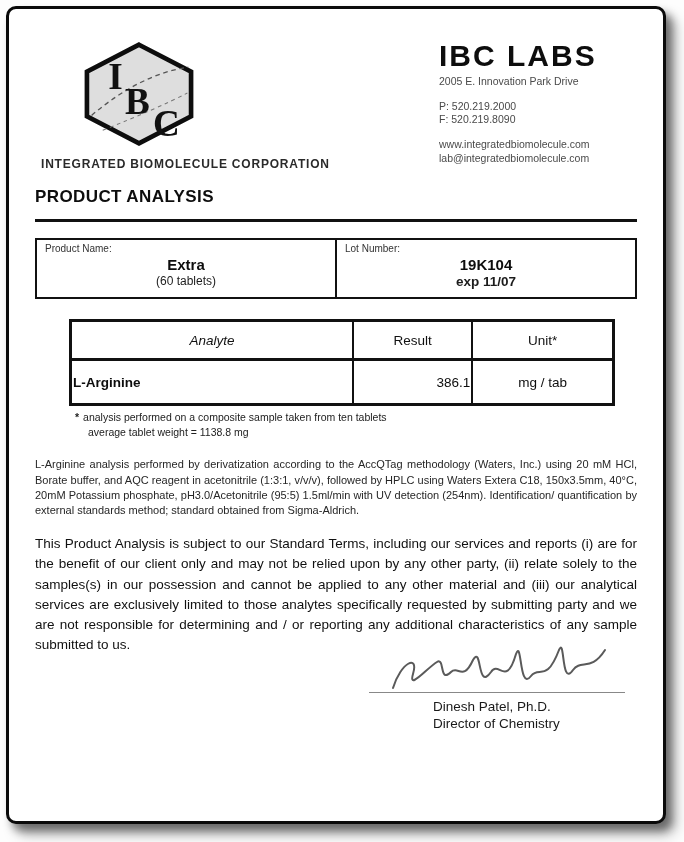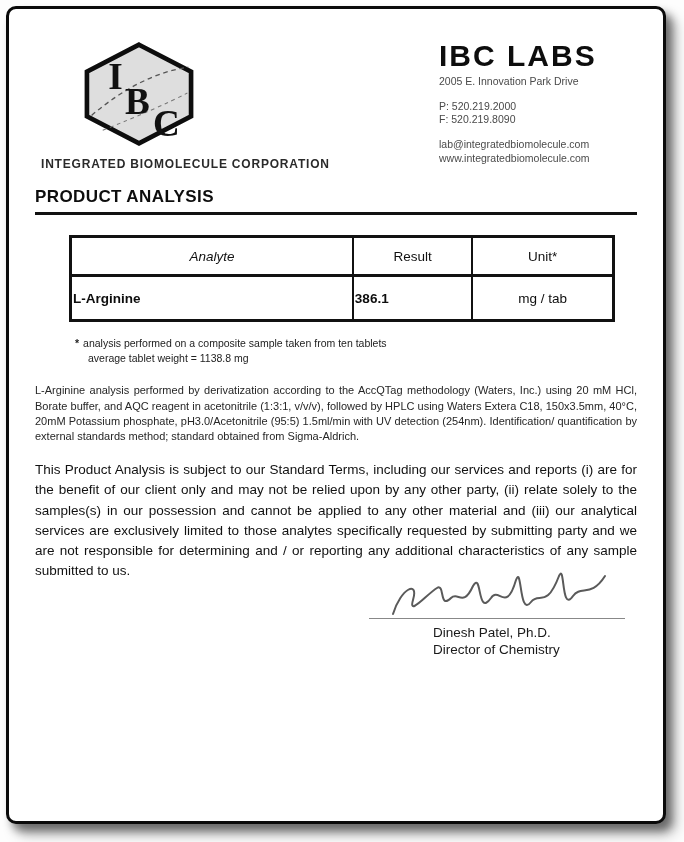--- a/index.html
+++ b/index.html
@@ -27,21 +27,21 @@
   .company-name{
     font-size:30px;font-weight:bold;letter-spacing:2px;color:#0d0d0d;
     line-height:1;margin-bottom:4px;font-family:"Liberation Sans",sans-serif;
   }
   .company-line{font-size:10.5px;color:#4a4a4a;line-height:1.3;}
   .company-group{margin-top:11px;}
 
   
   .doc-title{
     margin-top:16px;font-size:17px;font-weight:bold;letter-spacing:0.4px;
-    color:#0d0d0d;border-bottom:3px solid #111;padding-bottom:5px;
+    color:#0d0d0d;border-bottom:3px solid #111;padding-bottom:12px;
   }
 
   
   .info-table{
     margin-top:16px;border:2px solid #111;display:flex;
   }
   .info-cell{width:50%;padding:3px 8px 8px 8px;}
   .info-cell.left{border-right:2px solid #111;}
   .info-label{font-size:10px;color:#333;}
   .info-main{text-align:center;font-size:15px;font-weight:bold;margin-top:2px;color:#0d0d0d;}
@@ -53,26 +53,26 @@
     margin:20px 22px 0 34px;border-collapse:collapse;width:calc(100% - 56px);
   }
   .results-table th,.results-table td{border:2px solid #111;}
   .results-table th{
     font-weight:normal;font-size:13.5px;height:34px;text-align:center;color:#111;
     border-bottom-width:3px;
   }
   .results-table td{height:40px;font-size:13.5px;color:#0d0d0d;}
   .results-table{border:3px solid #111;}
   td.analyte{font-weight:bold;text-align:left;}
-  td.result{font-weight:bold;text-align:left;}
+  td.result{font-weight:normal;text-align:right;}
   td.unit{text-align:center;}
   .col-analyte{width:52%;font-style:italic;}.col-result{width:22%;}.col-unit{width:26%;}
 
   
-  .footnote{margin:14px 0 0 40px;font-size:10.5px;color:#222;line-height:1.4;}
+  .footnote{margin:4px 0 0 40px;font-size:10.5px;color:#222;line-height:1.4;}
   .footnote .marker{font-weight:bold;margin-right:4px;}
   .footnote .l2{margin-left:13px;}
 
   
   .method-para{
     margin-top:18px;font-size:11px;line-height:1.38;text-align:justify;color:#262626;
   }
   .terms-para{
     margin-top:16px;font-size:13.5px;line-height:1.5;text-align:justify;color:#111;
   }
@@ -104,28 +104,40 @@
       </div>
 
       <div class="company-block">
         <div class="company-name">IBC LABS</div>
         <div class="company-line">2005 E. Innovation Park Drive</div>
         <div class="company-group">
           <div class="company-line">P: 520.219.2000</div>
           <div class="company-line">F: 520.219.8090</div>
         </div>
         <div class="company-group">
+          <div class="company-line">www.integratedbiomolecule.com</div>
           <div class="company-line">lab@integratedbiomolecule.com</div>
-          <div class="company-line">www.integratedbiomolecule.com</div>
         </div>
       </div>
     </div>
 
     <div class="doc-title">PRODUCT ANALYSIS</div>
 
+    <div class="info-table">
+      <div class="info-cell left">
+        <div class="info-label">Product Name:</div>
+        <div class="info-main">Extra</div>
+        <div class="info-sub">(60 tablets)</div>
+      </div>
+      <div class="info-cell">
+        <div class="info-label">Lot Number:</div>
+        <div class="info-main">19K104</div>
+        <div class="info-sub bold">exp 11/07</div>
+      </div>
+    </div>
 
     <table class="results-table">
       <thead>
         <tr>
           <th class="col-analyte">Analyte</th>
           <th class="col-result">Result</th>
           <th class="col-unit">Unit*</th>
         </tr>
       </thead>
       <tbody>

